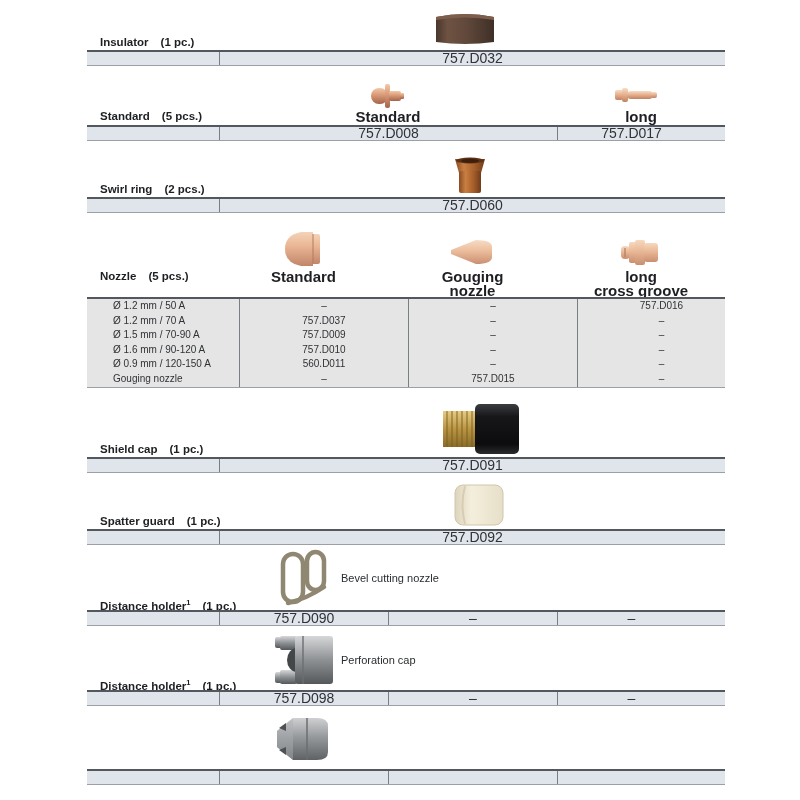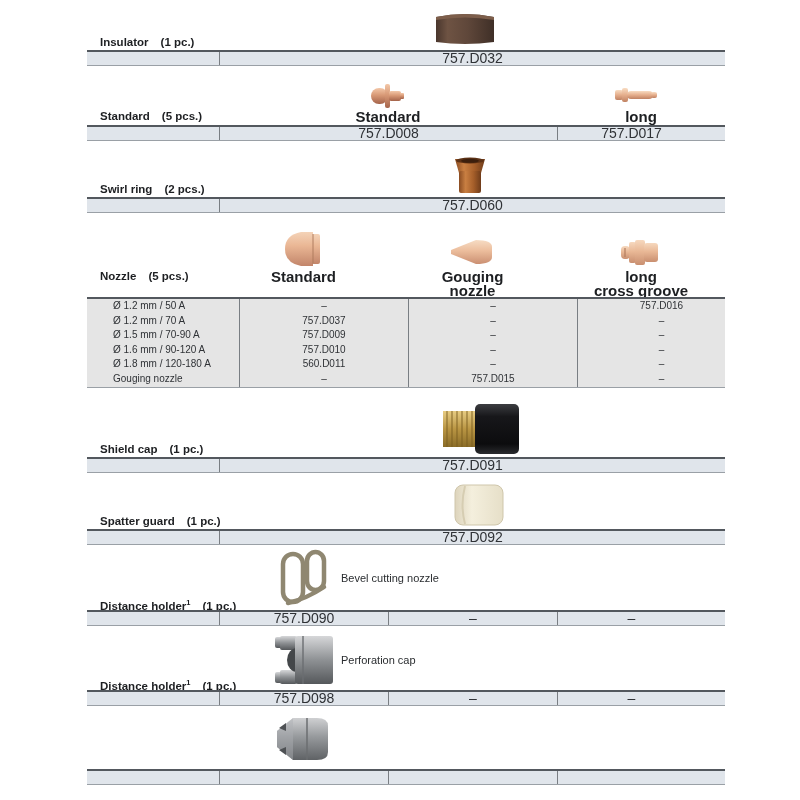--- a/index.html
+++ b/index.html
@@ -194,21 +194,21 @@
     <div class="nl">Ø 1.5 mm / 70-90 A</div>
     <div class="nv">757.D009</div>
     <div class="nv">–</div>
     <div class="nv">–</div>
 
     <div class="nl">Ø 1.6 mm / 90-120 A</div>
     <div class="nv">757.D010</div>
     <div class="nv">–</div>
     <div class="nv">–</div>
 
-    <div class="nl">Ø 1.8 mm / 120-180 A</div>
+    <div class="nl">Ø 0.9 mm / 120-150 A</div>
     <div class="nv">560.D011</div>
     <div class="nv">–</div>
     <div class="nv">–</div>
 
     <div class="nl">Gouging nozzle</div>
     <div class="nv">–</div>
     <div class="nv">757.D015</div>
     <div class="nv">–</div>
   </div>
 

